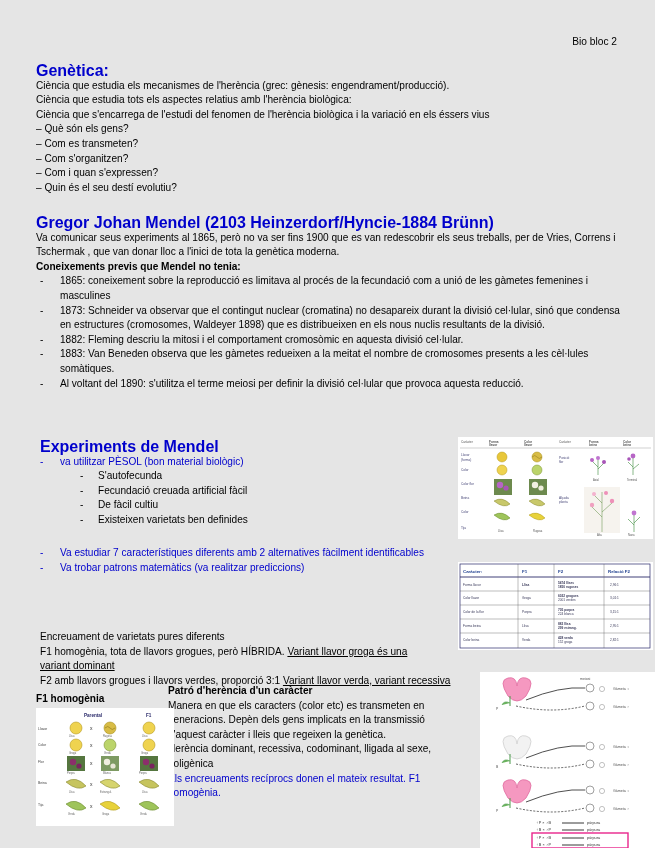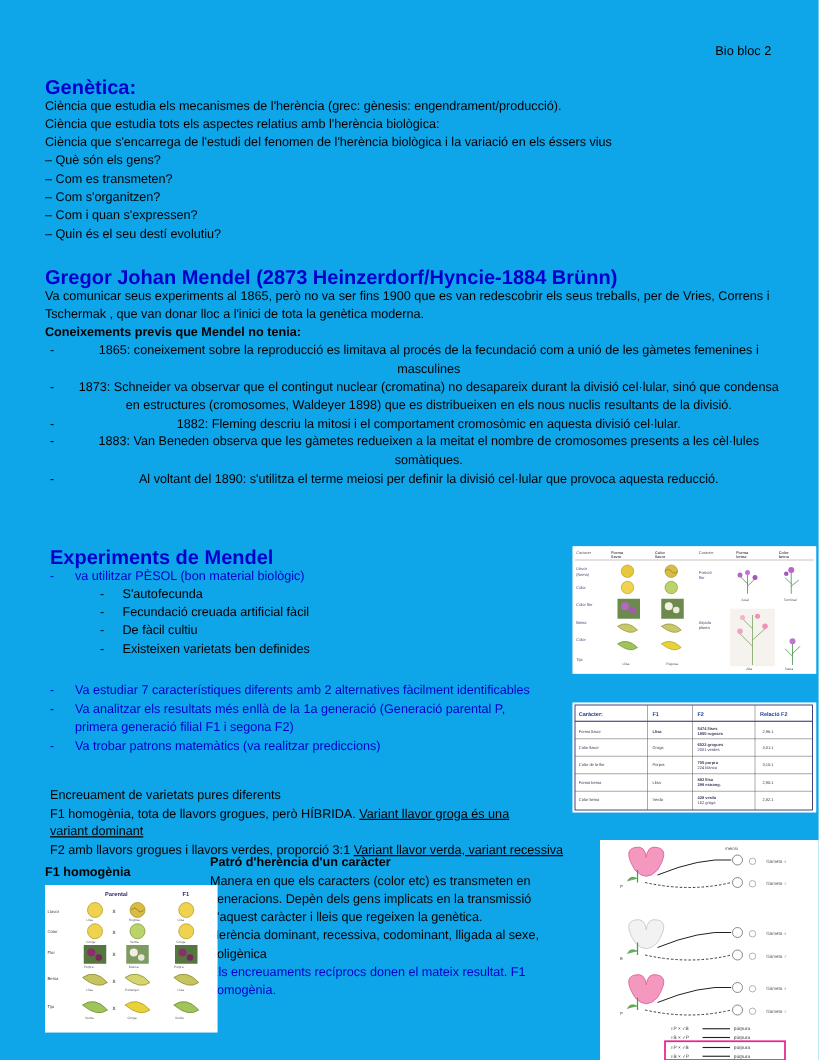--- a/index.html
+++ b/index.html
@@ -7,21 +7,21 @@
     padding: 0;
     background: #ffffff;
   }
   body {
     font-family: "Liberation Sans", sans-serif;
   }
   .page {
     position: relative;
     width: 655px;
     height: 848px;
-    background: #0ea5e9;
+    background: #e5e5e5;
     overflow: hidden;
   }
   .content {
     position: absolute;
     left: 0; top: 0;
     width: 655px;
     height: 848px;
   }
   .ul { text-decoration: underline; }
 
@@ -122,24 +122,24 @@
       <div class="endash-list">
         <p>– Què són els gens?</p>
         <p>– Com es transmeten?</p>
         <p>– Com s'organitzen?</p>
         <p>– Com i quan s'expressen?</p>
         <p>– Quin és el seu destí evolutiu?</p>
       </div>
     </div>
 
     <div class="block" style="top:216px; width:595px;">
-      <div class="h-blue">Gregor Johan Mendel (2873 Heinzerdorf/Hyncie-1884 Brünn)</div>
+      <div class="h-blue">Gregor Johan Mendel (2103 Heinzerdorf/Hyncie-1884 Brünn)</div>
       <p class="line" style="width:592px;">Va comunicar seus experiments al 1865, però no va ser fins 1900 que es van redescobrir els seus treballs, per de Vries, Correns i Tschermak , que van donar lloc a l'inici de tota la genètica moderna.</p>
       <p class="line b">Coneixements previs que Mendel no tenia:</p>
-      <ul class="dashlist" style="width:590px;text-align:center;">
+      <ul class="dashlist" style="width:590px;">
         <li>1865: coneixement sobre la reproducció es limitava al procés de la fecundació com a unió de les gàmetes femenines i masculines</li>
         <li>1873: Schneider va observar que el contingut nuclear (cromatina) no desapareix durant la divisió cel·lular, sinó que condensa en estructures (cromosomes, Waldeyer 1898) que es distribueixen en els nous nuclis resultants de la divisió.</li>
         <li>1882: Fleming descriu la mitosi i el comportament cromosòmic en aquesta divisió cel·lular.</li>
         <li>1883: Van Beneden observa que les gàmetes redueixen a la meitat el nombre de cromosomes presents a les cèl·lules somàtiques.</li>
         <li>Al voltant del 1890: s'utilitza el terme meiosi per definir la divisió cel·lular que provoca aquesta reducció.</li>
       </ul>
     </div>
 
     <div class="block" style="top:440px; width:420px;">
       <div class="h-blue" style="margin-left:4px;">Experiments de Mendel</div>
@@ -147,21 +147,20 @@
         <li>va utilitzar PÈSOL (bon material biològic)</li>
       </ul>
       <ul class="dashlist sub">
         <li>S'autofecunda</li>
         <li>Fecundació creuada artificial fàcil</li>
         <li>De fàcil cultiu</li>
         <li>Existeixen varietats ben definides</li>
       </ul>
       <ul class="dashlist blu" style="width:390px; margin-top:18px;">
         <li style="margin-bottom:1px;">Va estudiar 7 característiques diferents amb 2 alternatives fàcilment identificables</li>
-        <li style="margin-bottom:1px;">Va analitzar els resultats més enllà de la 1a generació (Generació parental P, primera generació filial F1 i segona F2)</li>
         <li>Va trobar patrons matemàtics (va realitzar prediccions)</li>
       </ul>
     </div>
 
     <div class="block" style="top:630px; width:470px;">
       <p class="line" style="margin-left:4px;">Encreuament de varietats pures diferents</p>
       <p class="line" style="margin-left:4px;"><span>F1 homogènia, tota de llavors grogues, però HÍBRIDA. </span><span class="ul">Variant llavor groga és una</span></p>
       <p class="line" style="margin-left:4px;"><span class="ul">variant dominant</span></p>
       <p class="line" style="margin-left:4px; white-space:nowrap;"><span>F2 amb llavors grogues i llavors verdes, proporció 3:1 </span><span class="ul">Variant llavor verda, variant recessiva</span></p>
     </div>

